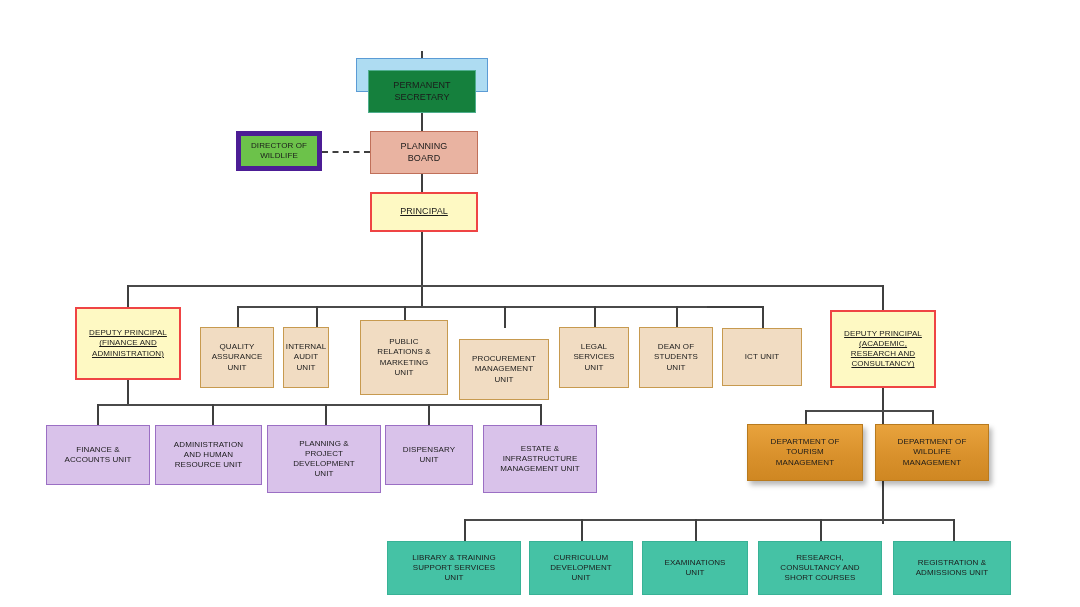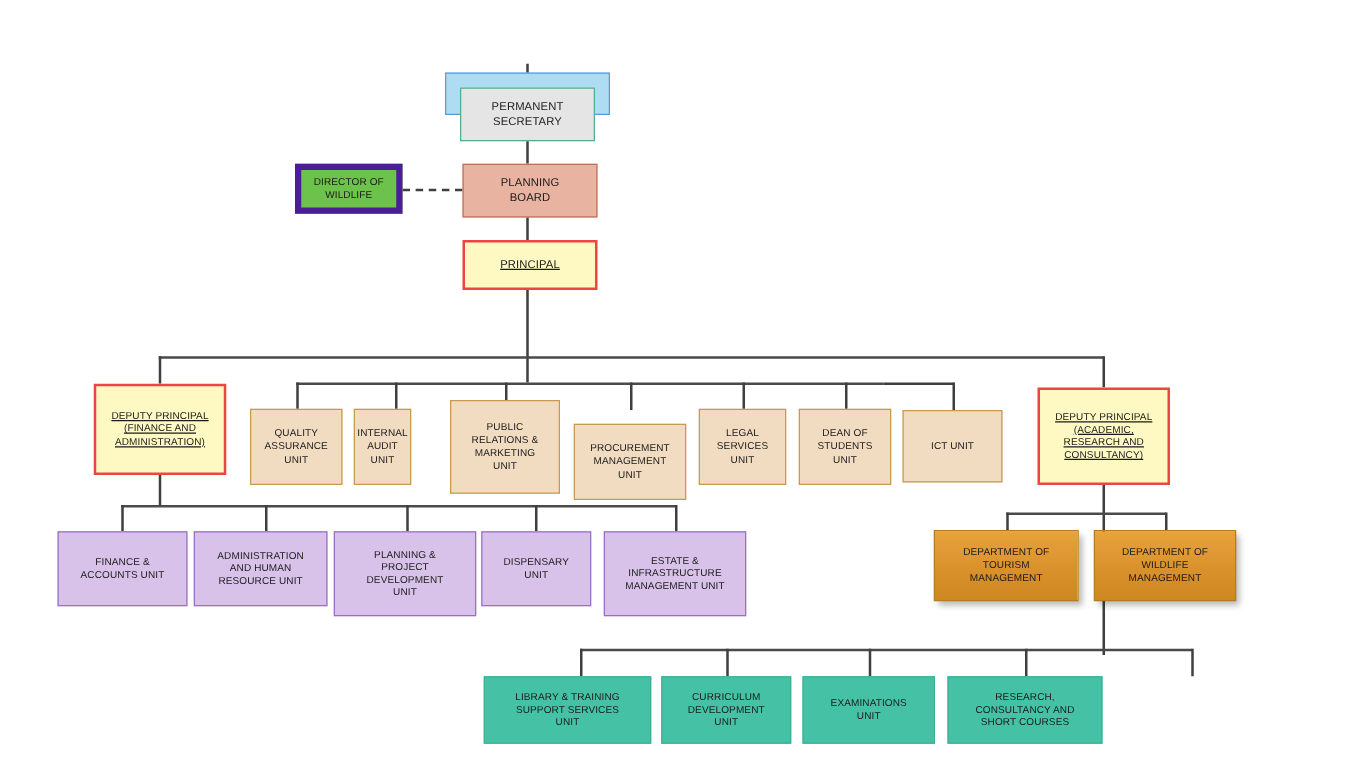--- a/index.html
+++ b/index.html
@@ -35,21 +35,21 @@
   .conn.h { height: 1.6px; }
   .conn.v { width: 1.6px; }
   .conn.thick { background: #4a4a4a; }
   .dashed {
     position: absolute;
     height: 0;
     border-top: 2px dashed #3f3f3f;
   }
   
   .c-blue   { background: #aedcf2; border: 1px solid #5b9bd5; }
-  .c-mint   { background: #e5e5e5; border: 1px solid #4fae8e; }
+  .c-mint   { background: #15803d; border: 1px solid #4fae8e; }
   .c-salmon { background: #e9b3a1; border: 1px solid #c0705a; }
   .c-lgreen { background: #fef9c3; border: 2px solid #ef4444; text-decoration: underline; }
   .c-green  { background: #6cc24a; border: 5px solid #4c1d95; }
   .c-tan    { background: #f1dcc2; border: 1px solid #c79a4f; }
   .c-purple { background: #d9c2ea; border: 1px solid #9b6fc4; }
   .c-orange {
     background: linear-gradient(180deg, #e8a33d 0%, #d9912c 55%, #cf8722 100%);
     border: 1px solid #b87a1e;
     box-shadow: 3px 4px 5px rgba(0,0,0,0.28);
   }
@@ -169,14 +169,16 @@
 SUPPORT SERVICES
 UNIT</div>
   <div class="node c-teal" style="left:529px; top:541px; width:104px; height:54px; font-size:8px;">CURRICULUM
 DEVELOPMENT
 UNIT</div>
   <div class="node c-teal" style="left:642px; top:541px; width:106px; height:54px; font-size:8px;">EXAMINATIONS
 UNIT</div>
   <div class="node c-teal" style="left:758px; top:541px; width:124px; height:54px; font-size:8px;">RESEARCH,
 CONSULTANCY AND
 SHORT COURSES</div>
+  <div class="node c-teal" style="left:893px; top:541px; width:118px; height:54px; font-size:8px;">REGISTRATION &amp;
+ADMISSIONS UNIT</div>
 
 </div>
 
 </body></html>

